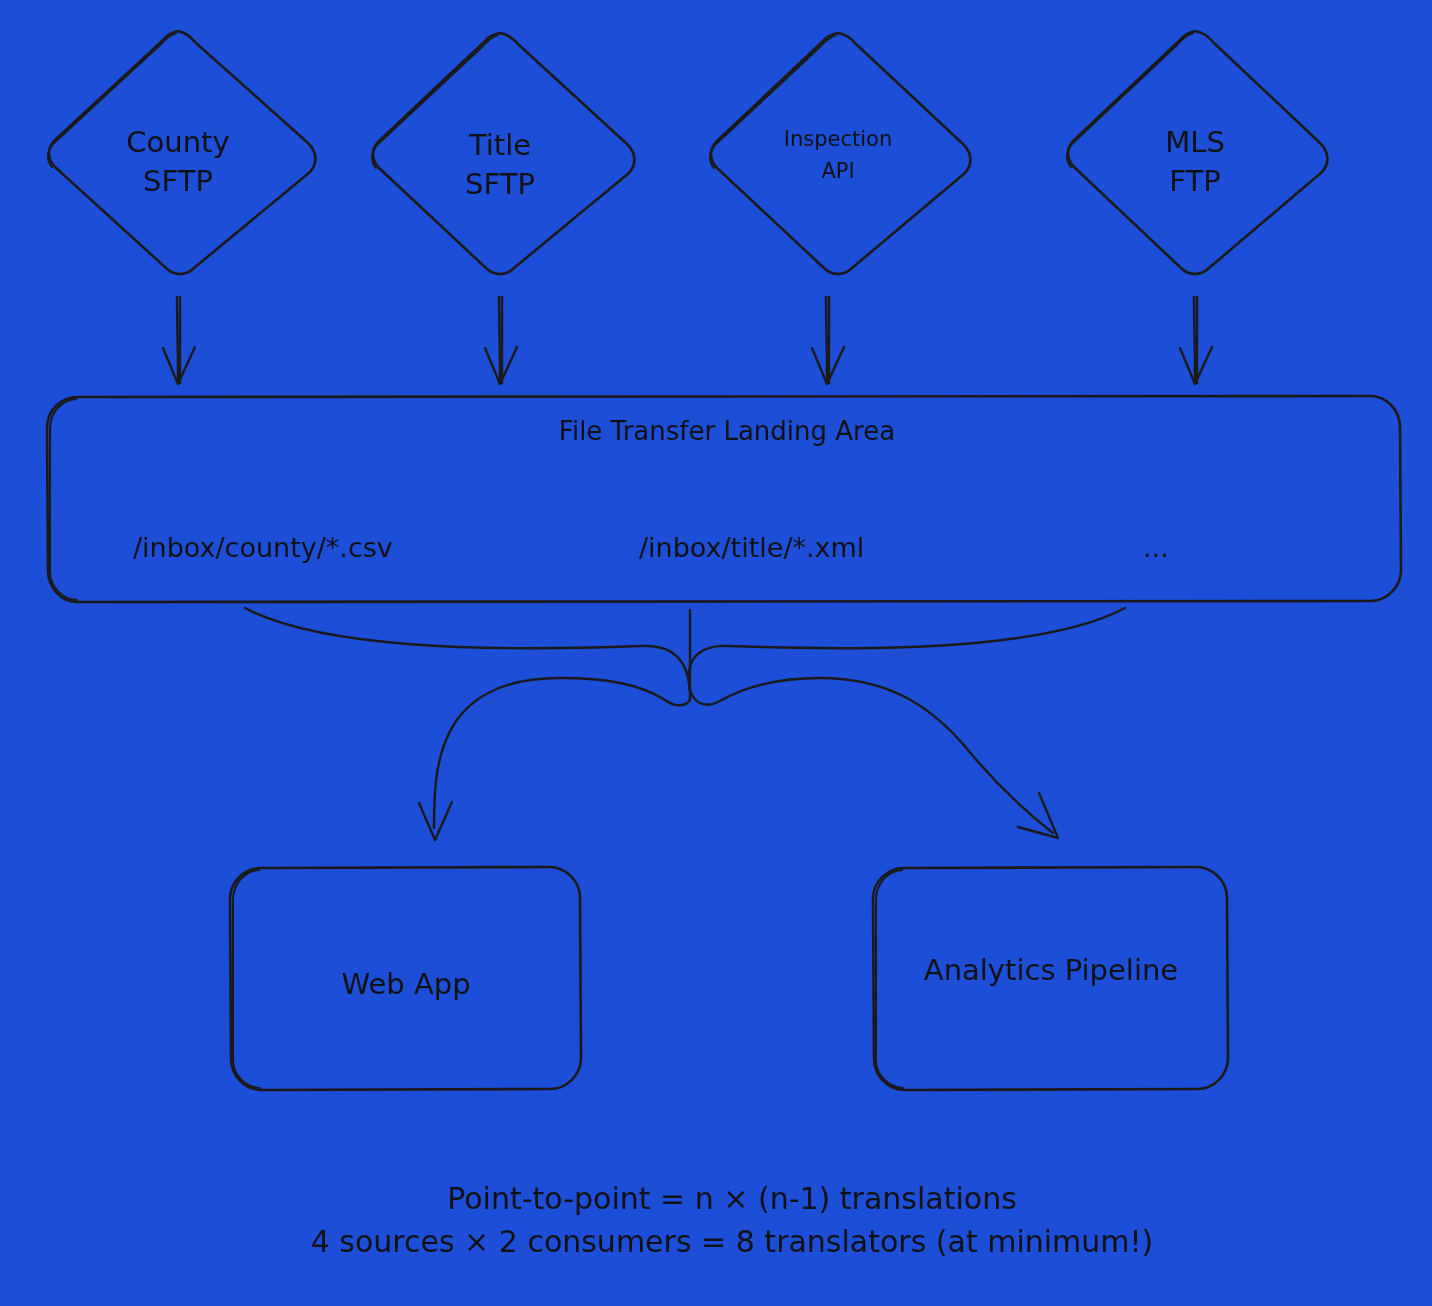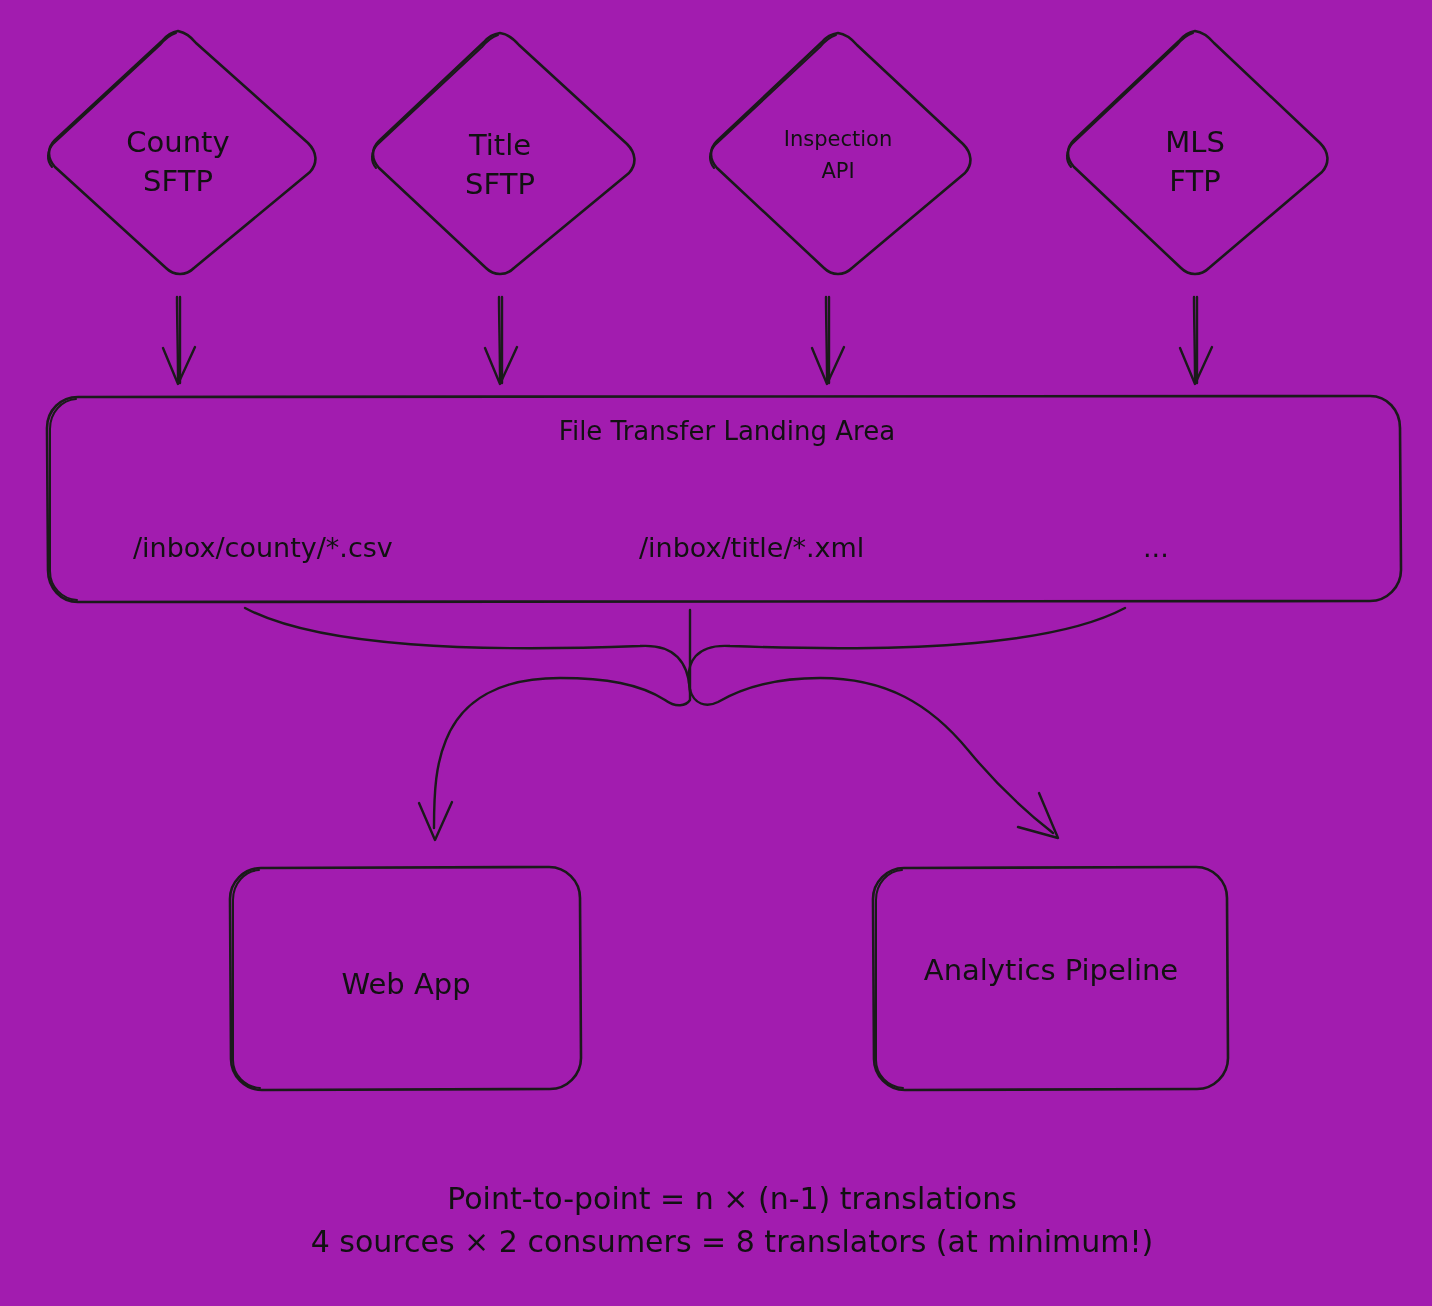--- a/index.html
+++ b/index.html
@@ -8,21 +8,21 @@
     padding: 0;
     background: #ffffff;
   }
   body {
     font-family: "DejaVu Sans", sans-serif;
   }
   #stage {
     position: relative;
     width: 1432px;
     height: 1306px;
-    background: #a21caf;
+    background: #1d4ed8;
     overflow: hidden;
   }
   #diagram-svg {
     position: absolute;
     left: 0;
     top: 0;
     width: 1432px;
     height: 1306px;
   }
   .hand-text {

